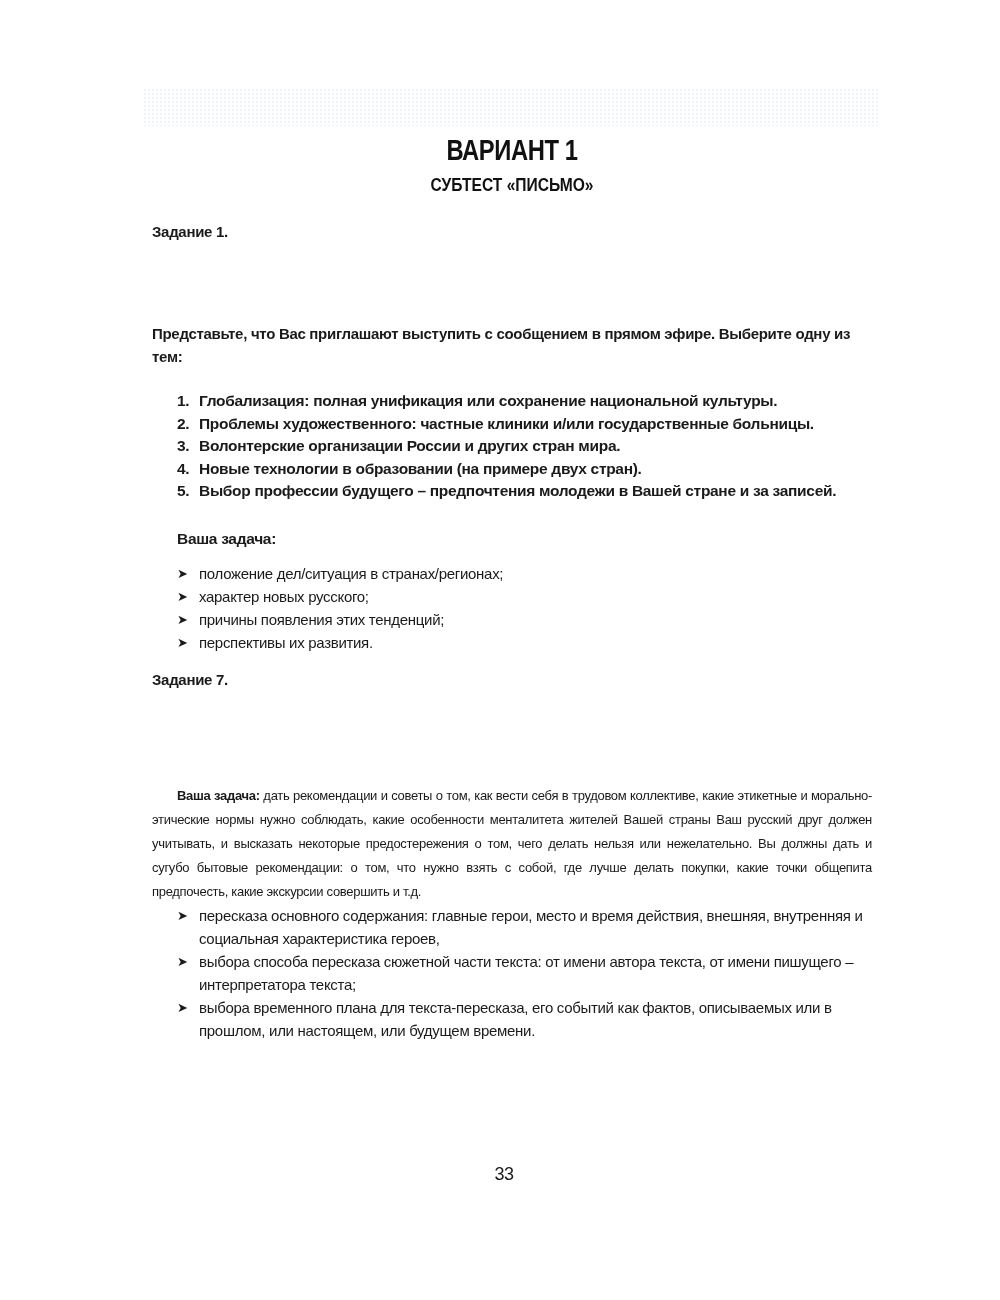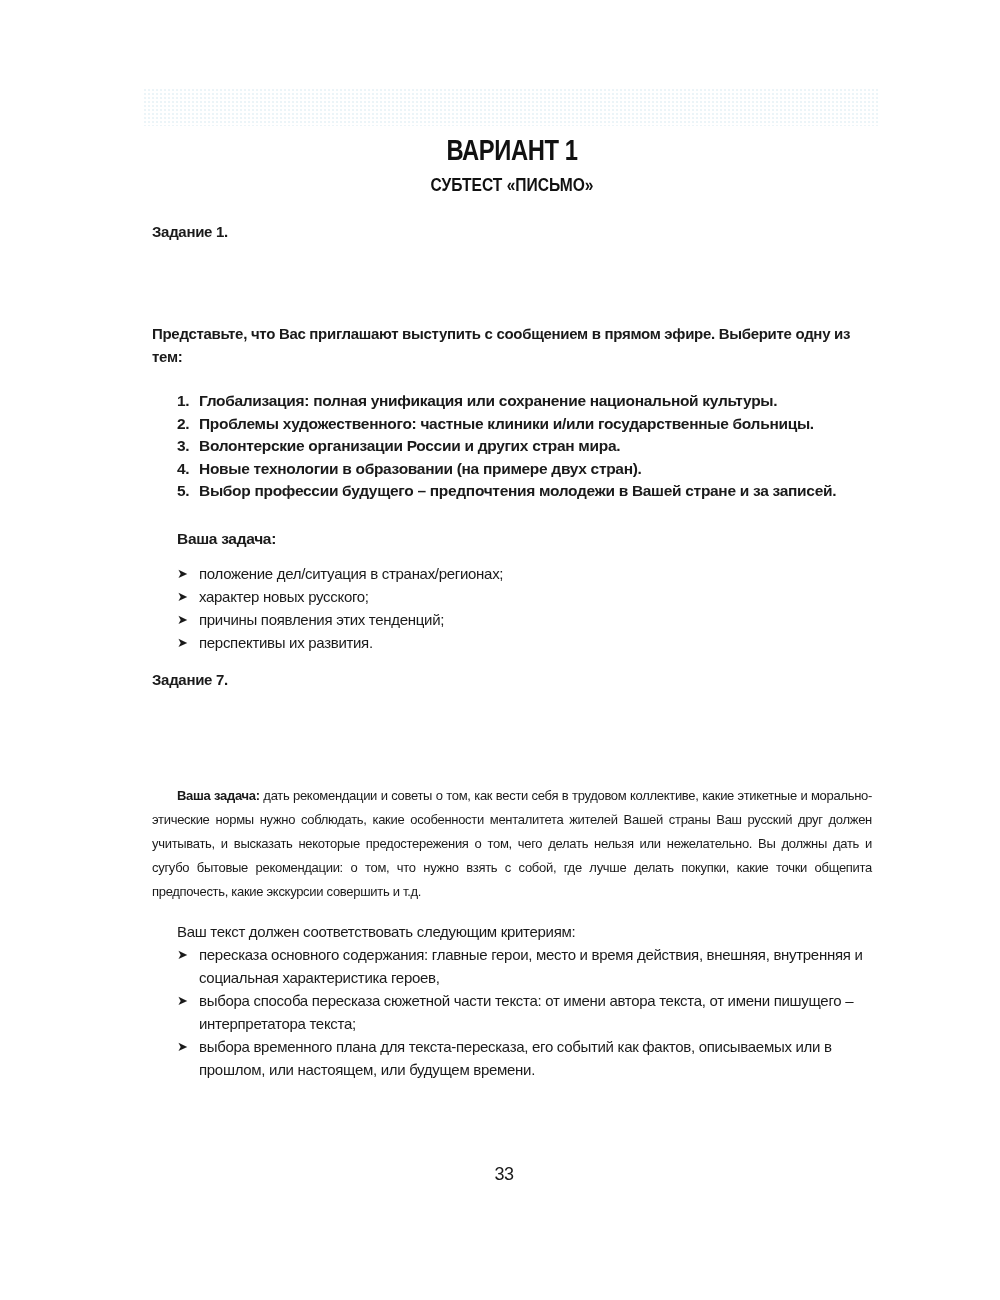--- a/index.html
+++ b/index.html
@@ -205,21 +205,20 @@
     </li>
   </ul>
 
   <div class="task task2">
     <span class="task-label">Задание 7.</span>
   </div>
 
   <p class="para2"><b>Ваша задача:</b> <span>дать рекомендации и советы о том, как вести себя в трудовом коллективе, какие этикетные и морально-этические нормы нужно соблюдать, какие особенности менталитета жителей Вашей страны Ваш русский друг должен учитывать, и высказать некоторые предостережения о том, чего делать нельзя или нежелательно. Вы должны дать и сугубо бытовые рекомендации: о том, что нужно взять с собой, где лучше делать покупки, какие точки общепита предпочесть, какие экскурсии совершить и т.д.</span></p>
 
 
-  <div class="criteria-intro">Ваш текст должен соответствовать следующим критериям:</div>
 
   <ul class="bullets bullets3">
     <li>
       <span class="arrow">➤</span>
       <span class="txt">пересказа основного содержания: главные герои, место и время действия, внешняя, внутренняя и социальная характеристика героев,</span>
     </li>
     <li>
       <span class="arrow">➤</span>
       <span class="txt">выбора способа пересказа сюжетной части текста: от имени автора текста, от имени пишущего – интерпретатора текста;</span>
     </li>

